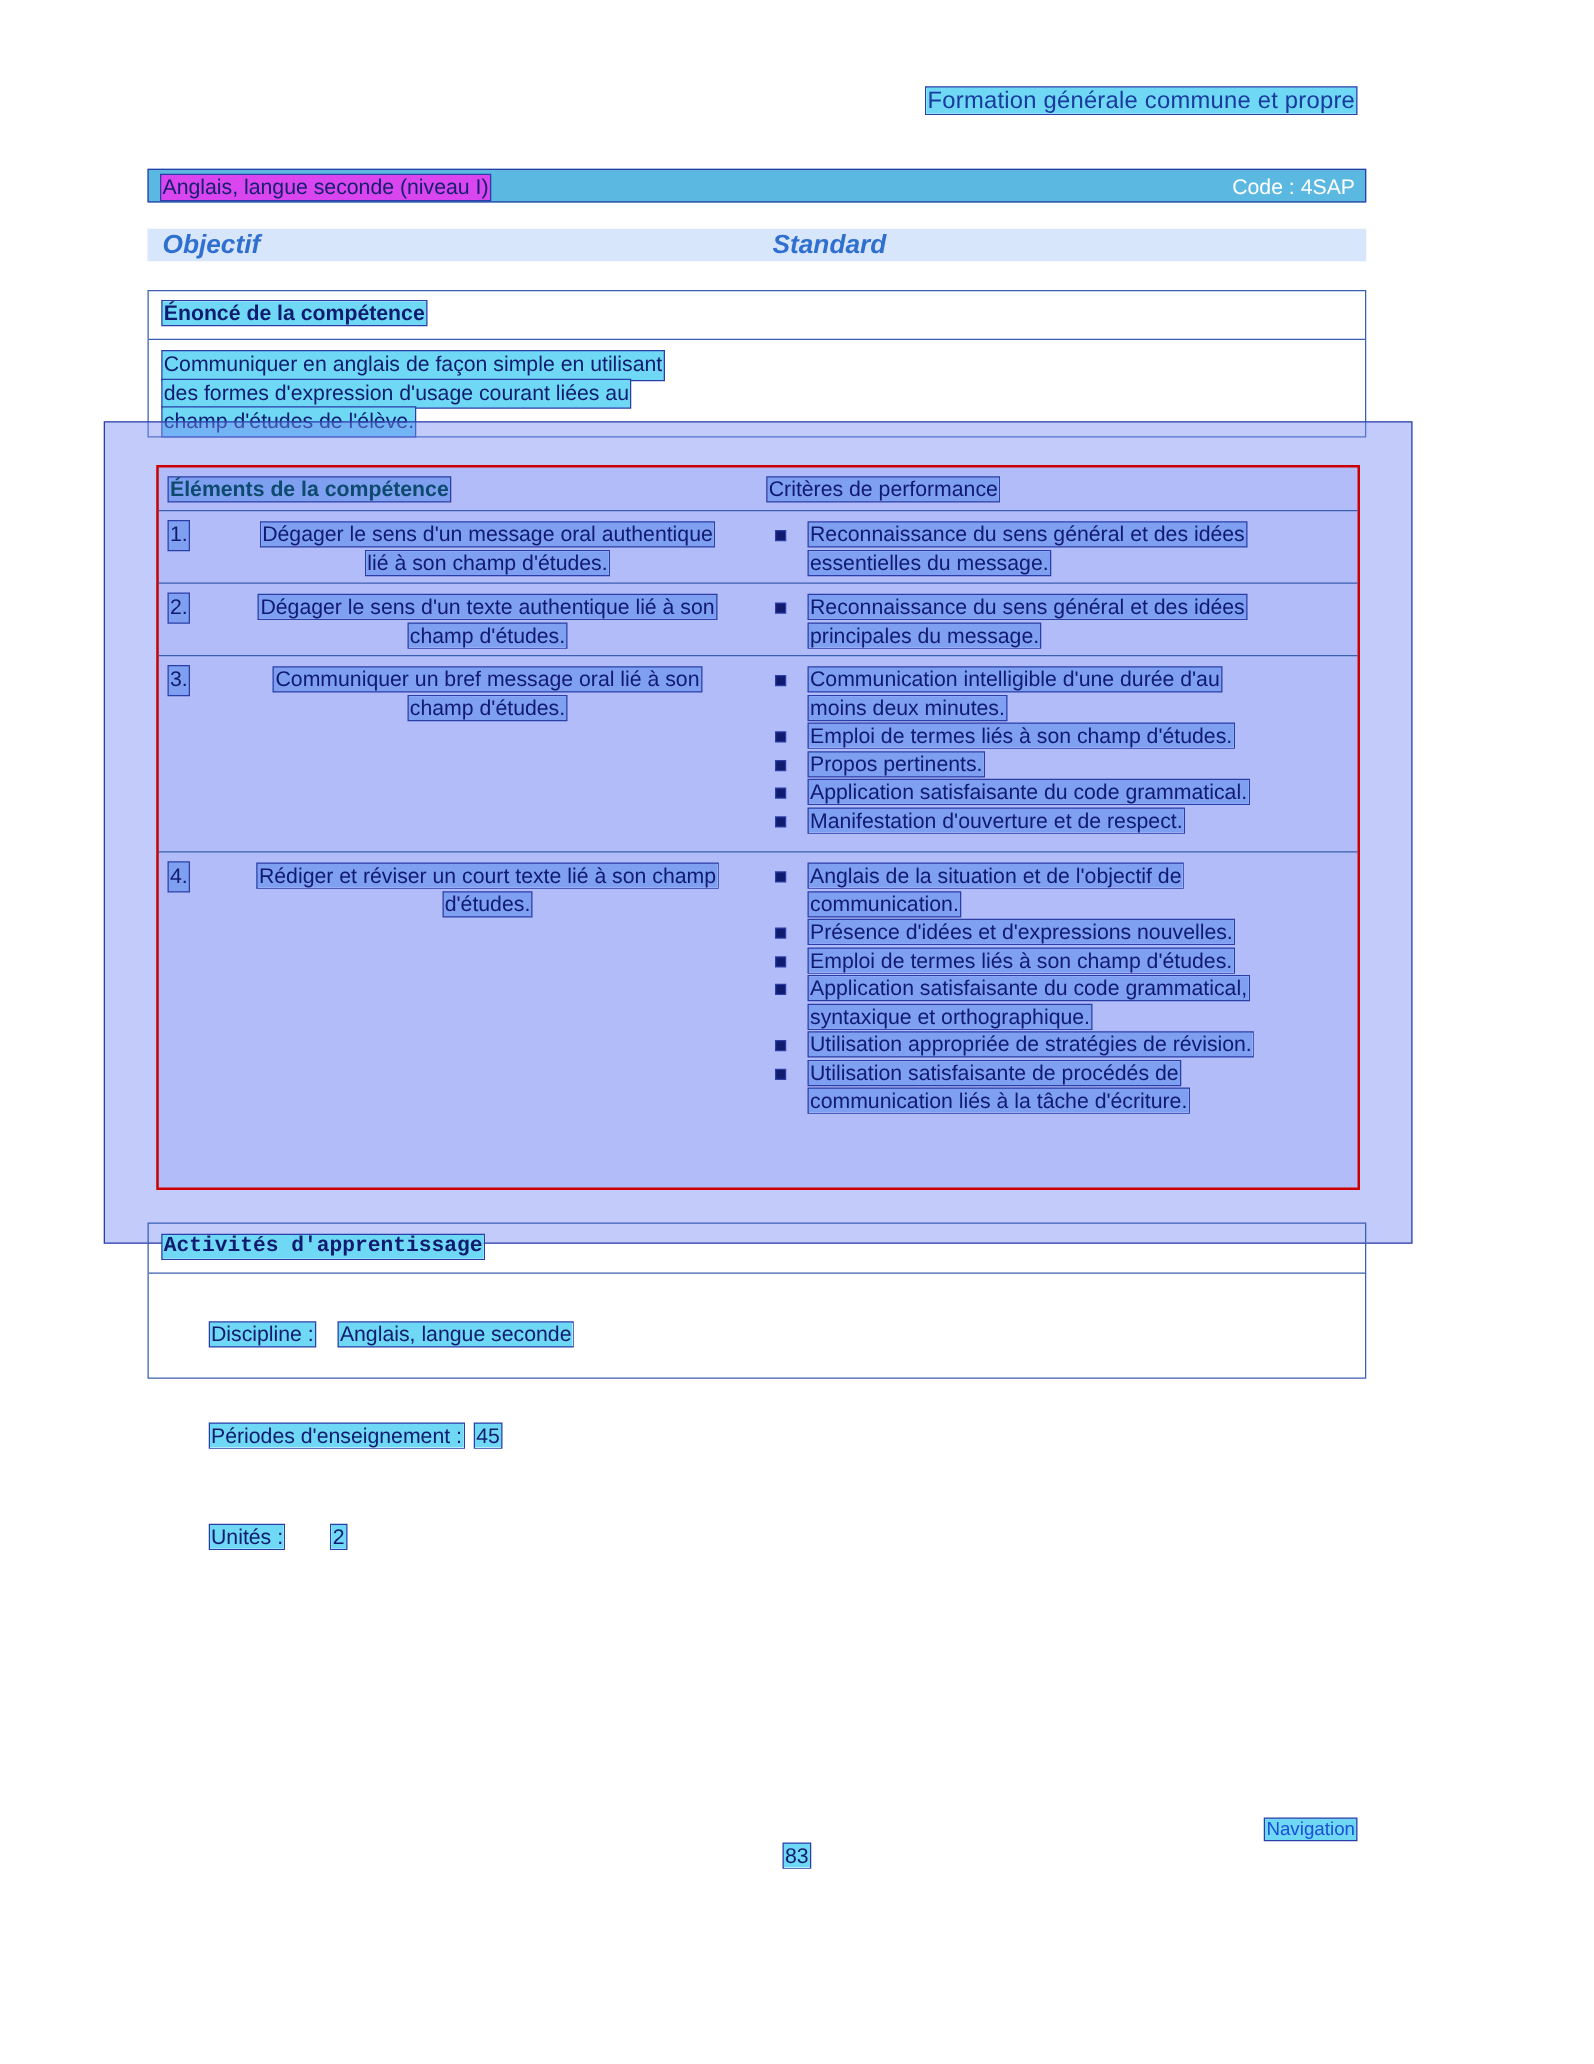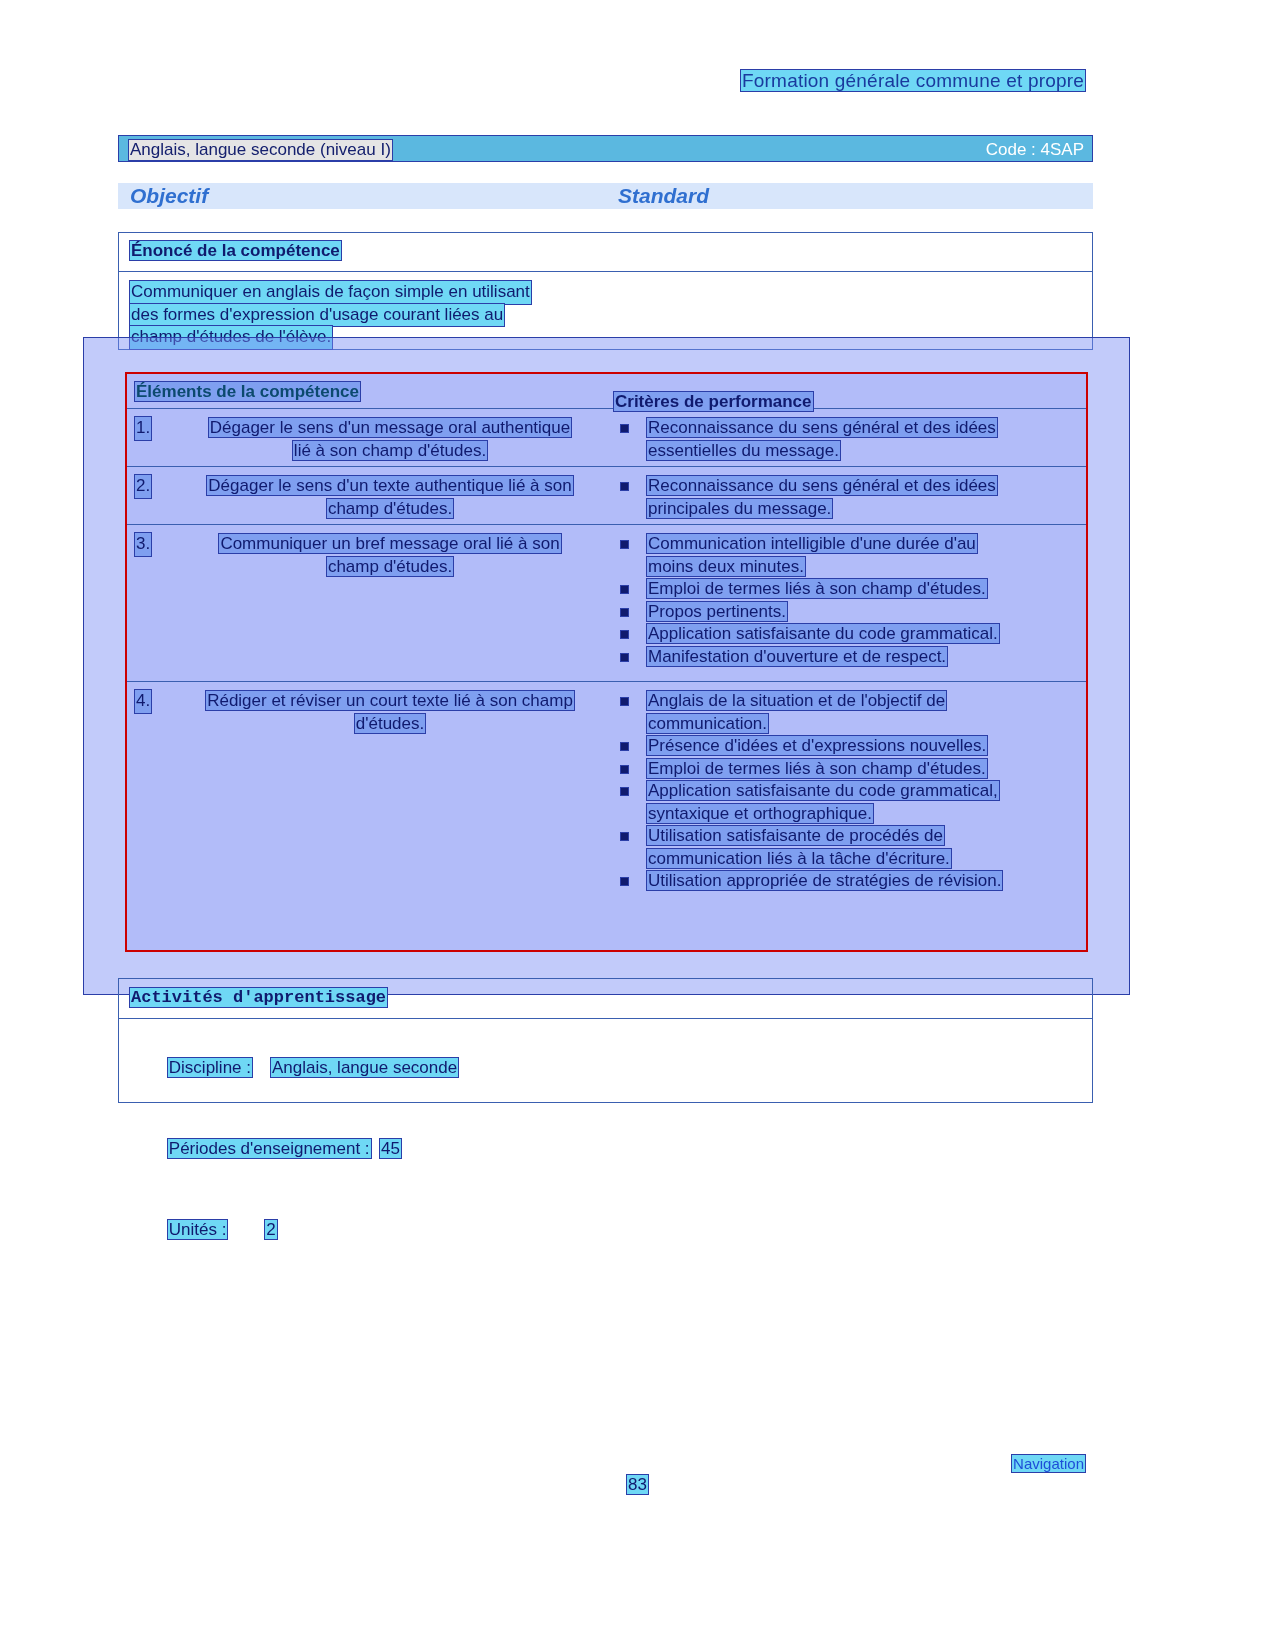--- a/index.html
+++ b/index.html
@@ -56,21 +56,21 @@
     background: #5bb8e0;
     border: 1px solid #2b3ea8;
     box-sizing: border-box;
   }
   .title-bar .left {
     position: absolute;
     left: 10px;
     top: 4px;
     font-size: 17px;
     color: #15206e;
-    background: #e5e5e5;
+    background: #d946ef;
     box-shadow: 0 0 0 1px #2b3ea8;
     padding: 0 1px;
   }
   .title-bar .right {
     position: absolute;
     right: 8px;
     top: 4px;
     font-size: 17px;
     color: #ffffff;
   }
@@ -148,21 +148,21 @@
     position: absolute; left: 0; top: 0; width: 100%; height: 35px;
     border-bottom: 1.5px solid #3a5fb0;
     box-sizing: border-box;
   }
   .tbl-head .c1 {
     position: absolute; left: 8px; top: 8px;
     font-size: 17px; font-weight: bold; color: #0c4a6e;
   }
   .tbl-head .c2 {
     position: absolute; left: 487px; top: 8px;
-    font-size: 17px; font-weight: bold; color: #101a6e; margin-top: 10px;
+    font-size: 17px; font-weight: normal; color: #101a6e;
   }
   .row {
     position: absolute;
     left: 0; width: 100%;
     border-bottom: 1.5px solid #3a5fb0;
     box-sizing: border-box;
   }
   .row:last-child { border-bottom: none; }
   .cell-left {
     position: absolute;
@@ -360,26 +360,26 @@
           <span class="dot"></span>
           <span class="btxt"><span class="hl-b">Emploi de termes liés à son champ d'études.</span></span>
         </div>
         <div class="bullet-row">
           <span class="dot"></span>
           <span class="btxt"><span class="hl-b">Application satisfaisante du code grammatical,</span></span>
           <span class="btxt"><span class="hl-b">syntaxique et orthographique.</span></span>
         </div>
         <div class="bullet-row">
           <span class="dot"></span>
+          <span class="btxt"><span class="hl-b">Utilisation appropriée de stratégies de révision.</span></span>
+        </div>
+        <div class="bullet-row">
+          <span class="dot"></span>
           <span class="btxt"><span class="hl-b">Utilisation satisfaisante de procédés de</span></span>
           <span class="btxt"><span class="hl-b">communication liés à la tâche d'écriture.</span></span>
-        </div>
-        <div class="bullet-row">
-          <span class="dot"></span>
-          <span class="btxt"><span class="hl-b">Utilisation appropriée de stratégies de révision.</span></span>
         </div>
       </div>
     </div>
 
   </div>
 
   <div class="box box-act">
     <div class="act-title">
       <span class="hl">Activités d'apprentissage</span>
     </div>

